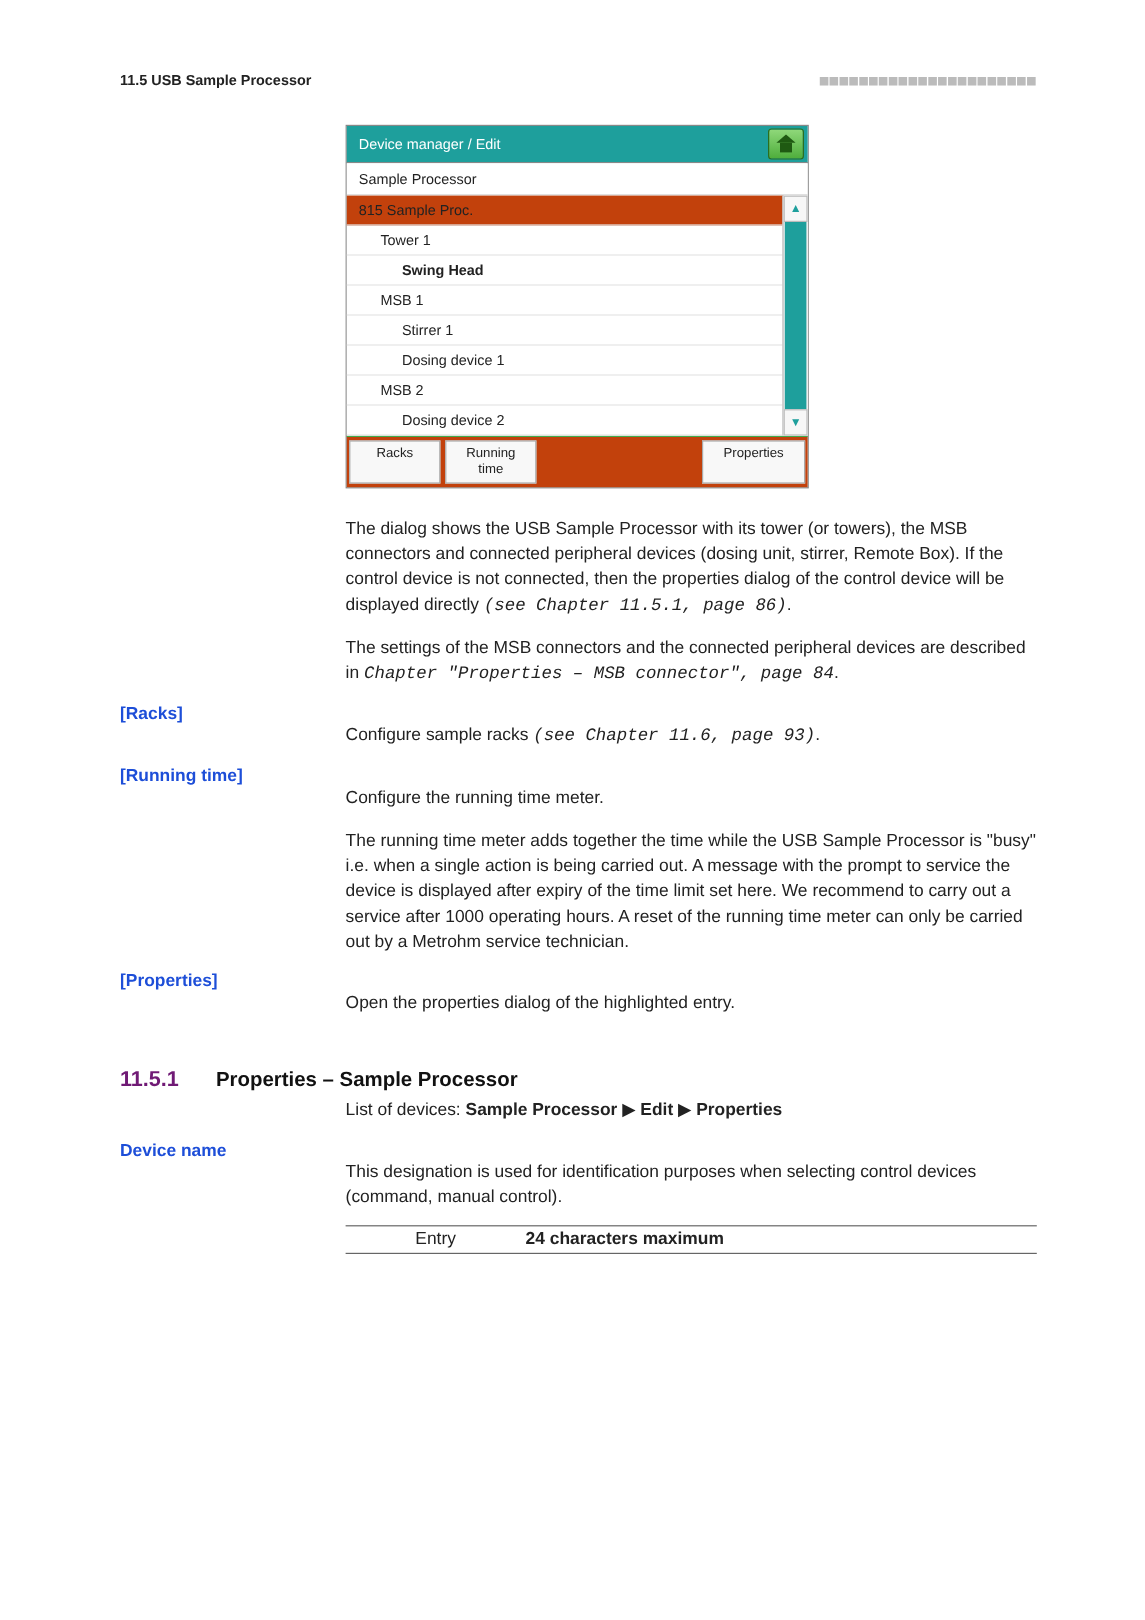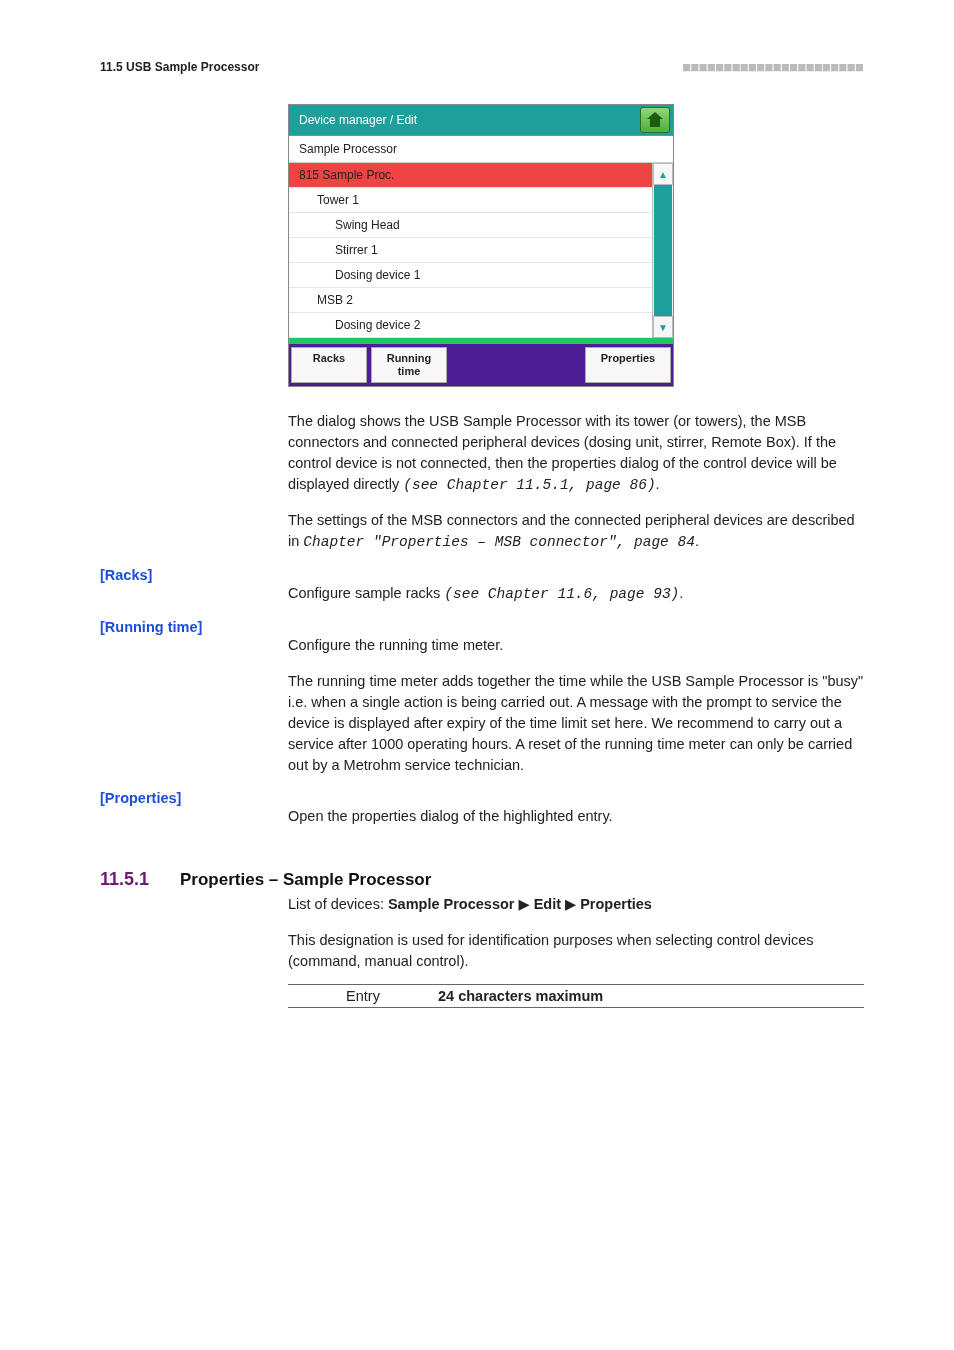--- a/index.html
+++ b/index.html
@@ -84,21 +84,21 @@
   }
   .ss-list {
     background: #fff;
     position: relative;
   }
   .ss-row {
     padding: 5px 10px;
     border-bottom: 1px solid #e5e5e5;
     color: #222;
   }
-  .ss-row.sel { background: #ef4444; }
+  .ss-row.sel { background: #c2410c; }
   .ss-indent-1 { padding-left: 28px; }
   .ss-indent-2 { padding-left: 46px; }
   .ss-scrollbar {
     position: absolute;
     right: 0;
     top: 0;
     bottom: 0;
     width: 20px;
     background: #eee;
     border-left: 1px solid #bbb;
@@ -115,23 +115,22 @@
   }
   .ss-thumb {
     background: #1e9f9c;
     position: absolute;
     left: 1px; right: 1px;
     top: 22px;
     bottom: 22px;
   }
   .ss-toolbar {
     display: flex;
-    border-top: 6px solid #22c55e;
-    background: #4c1d95;
-    font-weight: bold;
+    border-top: 1px solid #22c55e;
+    background: #c2410c;
   }
   .ss-toolbar .btn {
     border: 1px solid #aaa;
     background: #f8f8f8;
     padding: 4px 6px;
     font-size: 11px;
     text-align: center;
     line-height: 1.2;
     margin: 3px 2px;
   }
@@ -221,21 +220,22 @@
 
   <div class="screenshot">
     <div class="ss-titlebar">
       <span>Device manager / Edit</span>
       <span class="ss-home"></span>
     </div>
     <div class="ss-subhead">Sample Processor</div>
     <div class="ss-list" id="ss-list">
       <div class="ss-row sel" style="margin-right: 20px;">815 Sample Proc.</div>
         <div class="ss-row ss-indent-1" style="margin-right: 20px;">Tower 1</div>
-        <div class="ss-row ss-indent-2" style="margin-right: 20px;">Swing Head</div>
+        <div class="ss-row ss-indent-2" style="margin-right: 20px; font-weight: bold;">Swing Head</div>
+        <div class="ss-row ss-indent-1" style="margin-right: 20px;">MSB 1</div>
         <div class="ss-row ss-indent-2" style="margin-right: 20px;">Stirrer 1</div>
         <div class="ss-row ss-indent-2" style="margin-right: 20px;">Dosing device 1</div>
         <div class="ss-row ss-indent-1" style="margin-right: 20px;">MSB 2</div>
         <div class="ss-row ss-indent-2" style="margin-right: 20px;">Dosing device 2</div>
         <div class="ss-scrollbar">
         <div class="ss-arrow">▲</div>
         <div class="ss-thumb"></div>
         <div class="ss-arrow" style="position:absolute;left:0;right:0;bottom:0">▼</div>
       </div>
     </div>
@@ -302,20 +302,24 @@
 
     <div class="sect-head">
       <div class="sect-num">11.5.1</div>
       <div class="sect-title">Properties – Sample Processor</div>
     </div>
     <div class="nav-path">
       <span class="lbl">List of devices: </span><span class="bold">Sample Processor</span><span class="arrow">▶</span><span class="bold">Edit</span><span class="arrow">▶</span><span class="bold">Properties</span>
     </div>
 
     <div class="two-col">
+      <div class="left-col">Device name</div>
+      <div class="right-col"></div>
+    </div>
+    <div class="two-col">
       <div class="left-col"></div>
       <div class="right-col">
         <p class="para" style="margin-bottom:6px">This designation is used for identification purposes when selecting control devices (command, manual control).</p>
       </div>
     </div>
 
     <div class="entry-row">
       <div class="k">Entry</div>
       <div class="v">24 characters maximum</div>
     </div>

